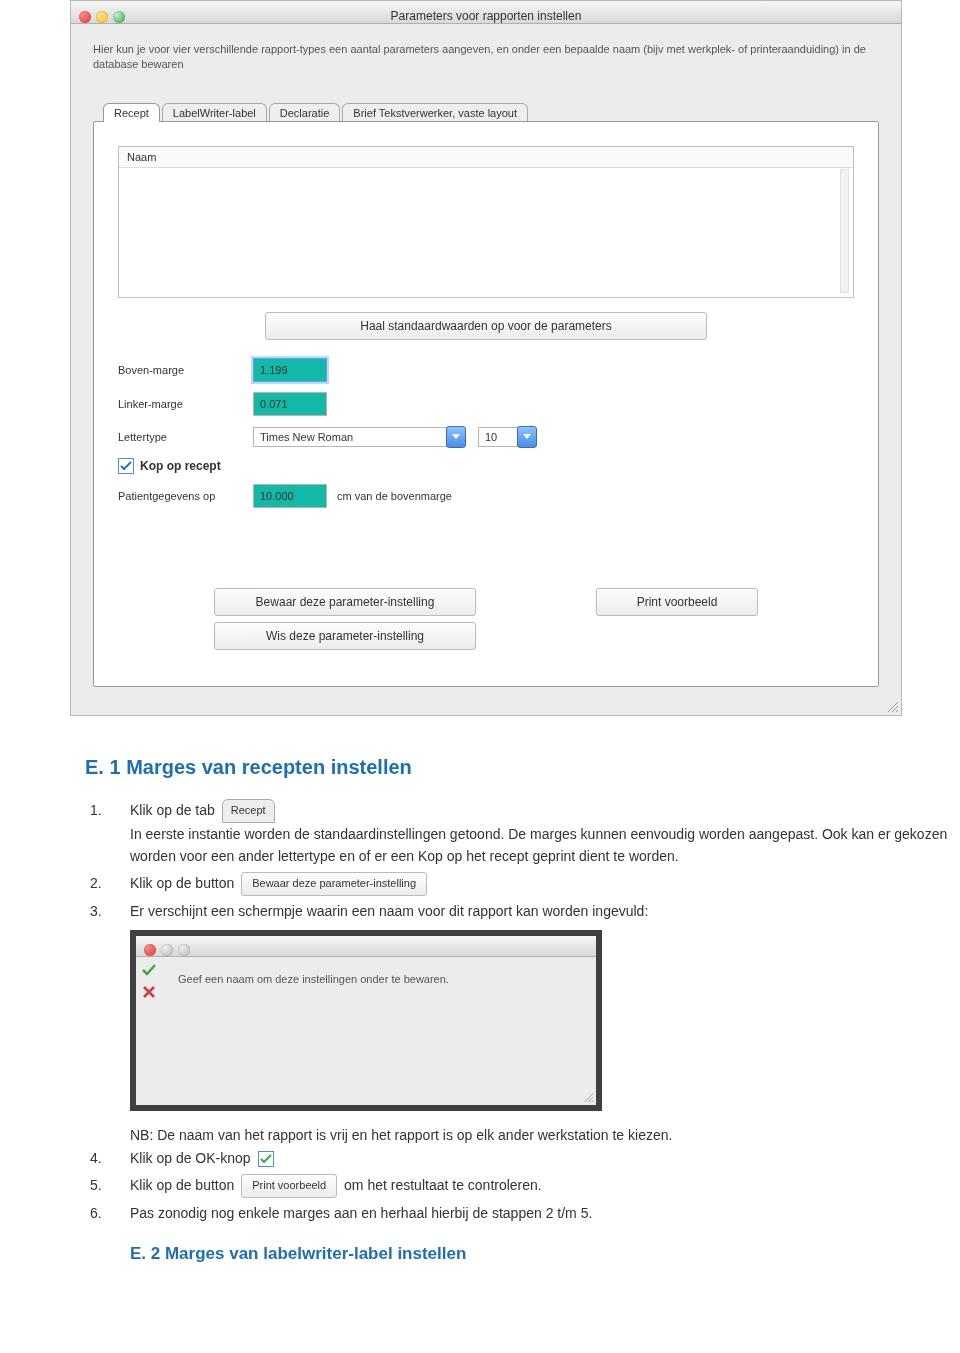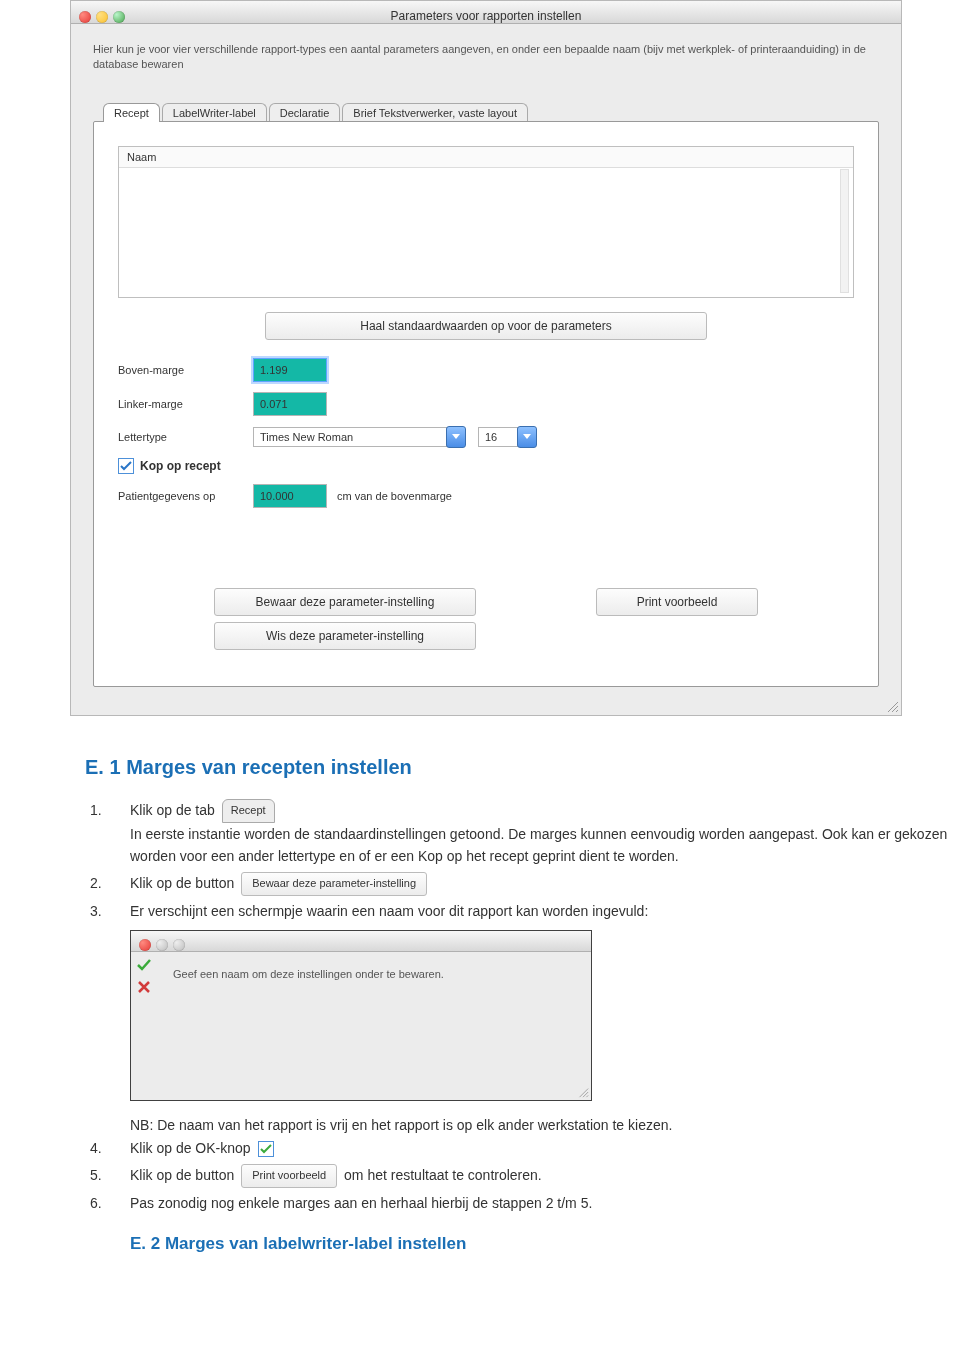--- a/index.html
+++ b/index.html
@@ -45,21 +45,21 @@
   .h2{color:#1b6fb5;font-size:20px;font-weight:bold;margin:10px 0 20px 55px}
   .h3{color:#1b6fb5;font-size:17px;font-weight:bold;margin:20px 0 8px 100px}
   ol.steps{margin:0 0 0 60px;padding:0;list-style:none;counter-reset:step}
   ol.steps>li{counter-increment:step;display:flex;font-size:14px;line-height:1.6;margin-bottom:4px}
   ol.steps>li::before{content:counter(step)".";width:40px;flex-shrink:0}
   .nb{margin:16px 0 4px 100px;font-size:14px}
   .inlinetab{display:inline-block;font-size:11px;padding:2px 8px;background:#eee;border:1px solid #aaa;border-top-left-radius:6px;border-top-right-radius:6px;vertical-align:middle;margin:0 3px}
   .inlinebtn{display:inline-block;font-size:11px;padding:2px 10px;background:linear-gradient(#fdfdfd,#ececec);border:1px solid #bbb;border-radius:3px;vertical-align:middle;margin:0 3px}
   .inlinechk{display:inline-flex;width:14px;height:14px;border:1px solid #4d90d9;background:#fff;vertical-align:middle;margin:0 3px;align-items:center;justify-content:center}
   .inlinechk svg{width:12px;height:10px}
-  .popup{border:1px solid #404040;width:460px;margin:8px 0 0 100px;background:#e5e5e5}
+  .popup{border:6px solid #404040;width:460px;margin:8px 0 0 100px;background:#e5e5e5}
   .popup .titlebar{height:20px}
   .popup .pbody{display:flex;background:#ececec;min-height:130px;position:relative}
   .side{width:26px;display:flex;flex-direction:column;align-items:center;padding-top:4px;gap:4px}
   .sbtn{width:18px;height:18px;display:flex;align-items:center;justify-content:center}
   .pcontent{flex:1;padding:16px 16px 12px}
   .pmsg{font-size:11px;color:#555;margin-bottom:28px}
   .pin{border:1px solid #5fa4ff;box-shadow:0 0 0 2px rgba(122,177,255,.5);background:#fff;font-size:11px;padding:4px 6px;width:360px}
 </style>
 </head>
 <body>
@@ -105,21 +105,21 @@
           <div class="dd">
             <div class="ddbox">Times New Roman</div>
             <div class="ddbtn">
               <svg viewBox="0 0 8 5">
                   <path d="M0 0 L4 5 L8 0 Z" fill="#fff"></path>
                 </svg>
             </div>
           </div>
           <div style="width:12px"></div>
           <div class="dd">
-            <div class="ddbox" style="width:26px">16</div>
+            <div class="ddbox" style="width:26px">10</div>
             <div class="ddbtn">
               <svg viewBox="0 0 8 5">
                   <path d="M0 0 L4 5 L8 0 Z" fill="#fff"></path>
                 </svg>
             </div>
           </div>
         </div>
 
         <div class="row" style="margin-top:6px">
           <span class="chk">

